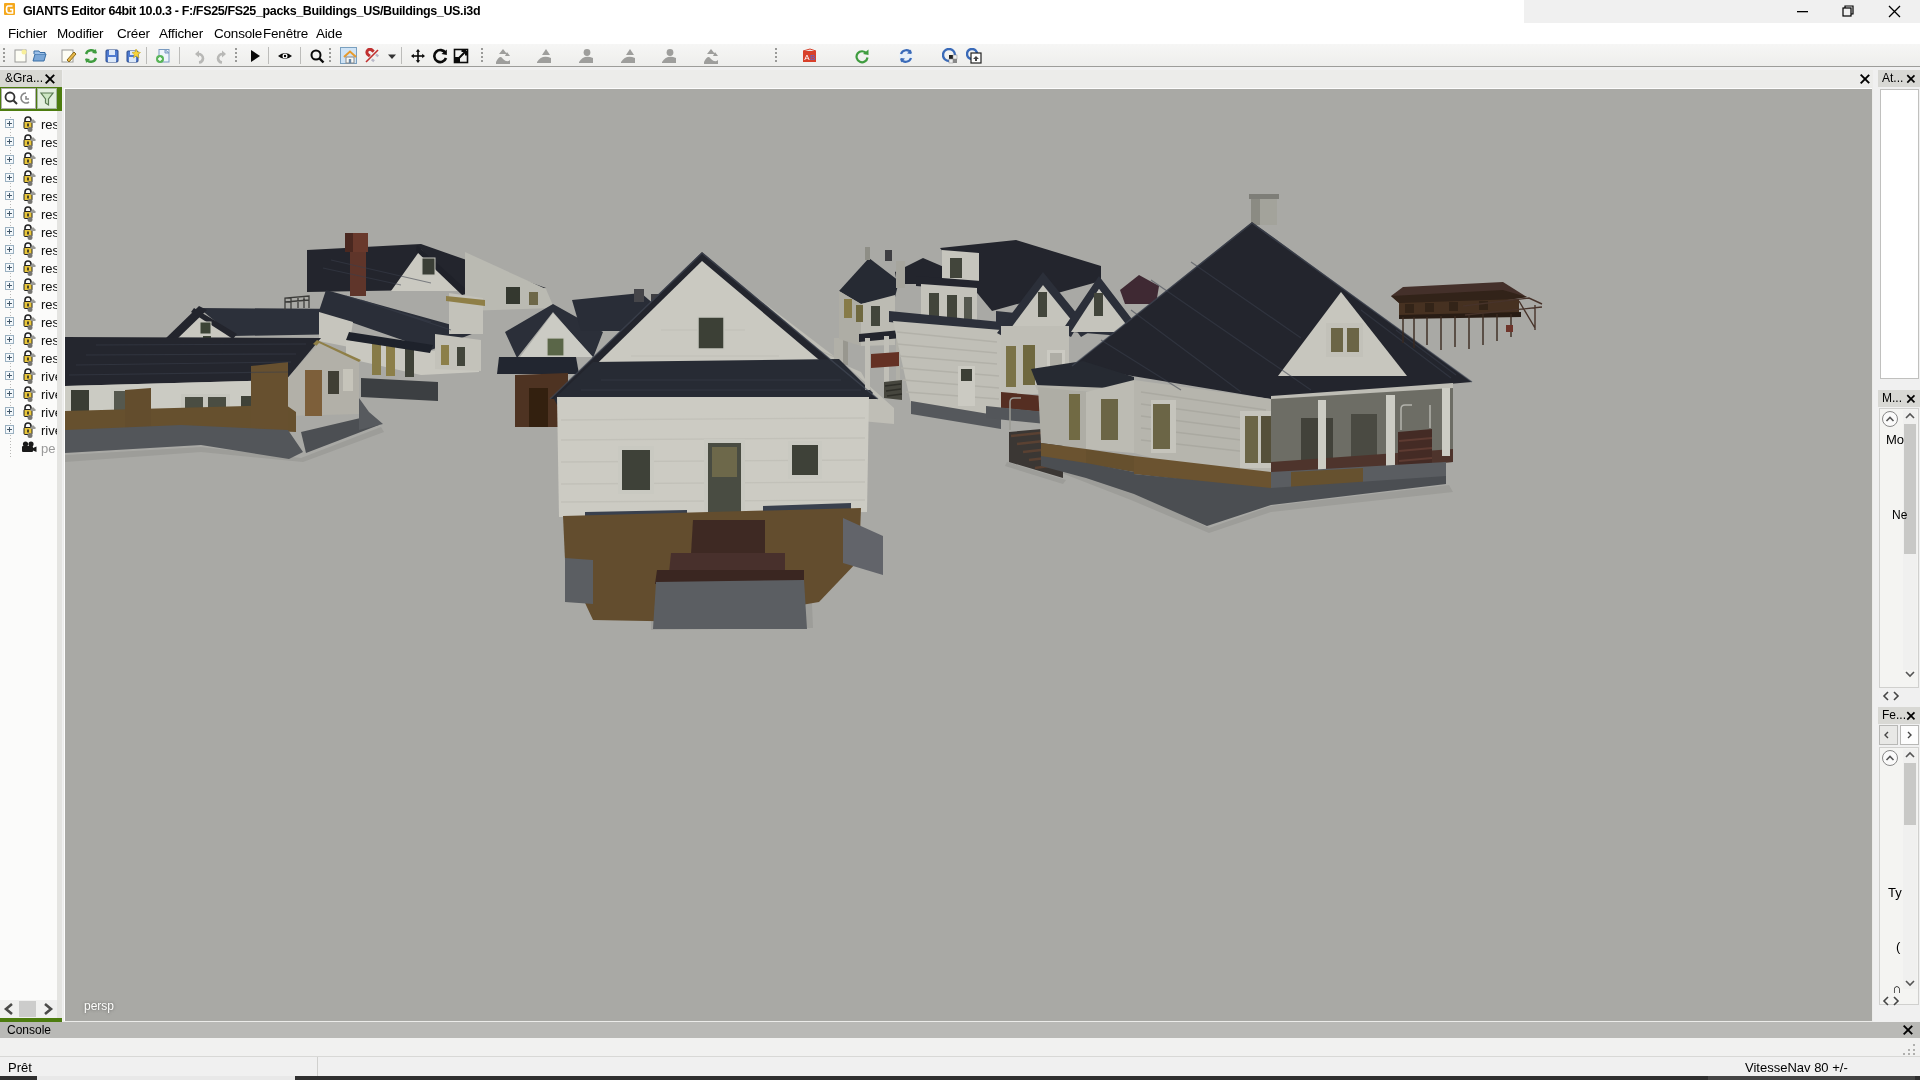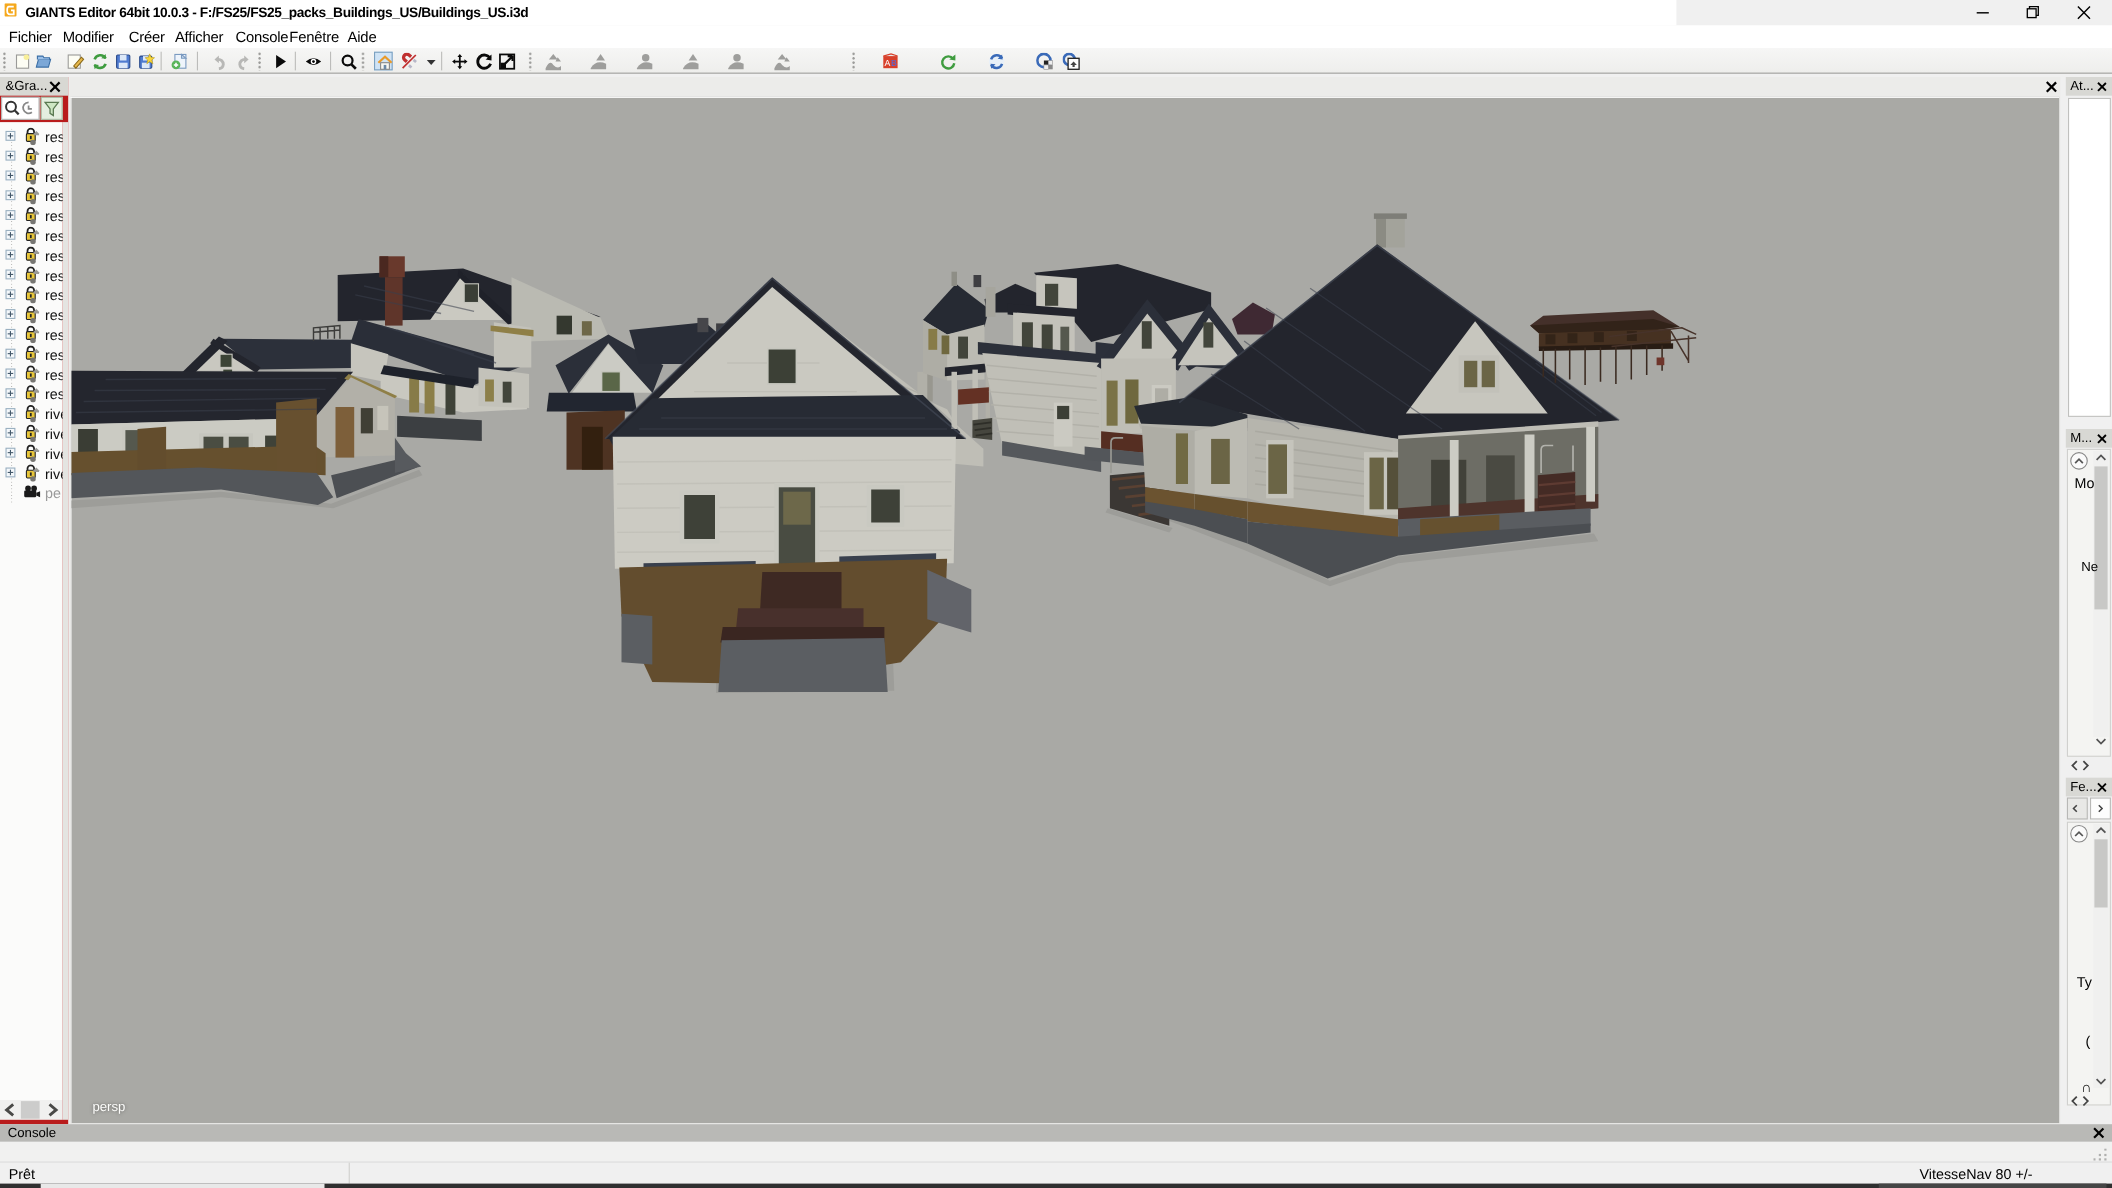--- a/index.html
+++ b/index.html
@@ -12,21 +12,21 @@
 #menubar { position:absolute; left:0; top:23px; width:1920px; height:21px; background:#ffffff; }
 .menuitem { position:absolute; top:3px; font-size:13.5px; color:#000; letter-spacing:-0.2px; }
 #toolbar { position:absolute; left:0; top:44px; width:1920px; height:23px;
   background:linear-gradient(#f6f6f5,#eeeeec); border-bottom:1px solid #9d9d9a; }
 .ticon { position:absolute; top:3px; width:17px; height:17px; }
 .tsep { position:absolute; top:3px; width:1px; height:17px; background:#bcbcba; }
 .tgrip { position:absolute; top:3px; width:4px; height:17px;
   background-image:radial-gradient(circle, #9a9a98 1px, transparent 1.2px);
   background-size:4px 4px; }
 
-#leftpanel { position:absolute; left:0; top:70px; width:62px; height:952px; background:#b91c1c; }
+#leftpanel { position:absolute; left:0; top:70px; width:62px; height:952px; background:#4d7c0f; }
 #lp-title { position:absolute; left:0; top:0; width:62px; height:17px; background:#d8d8d3;
   font-size:12px; color:#000; padding-left:5px; line-height:17px; }
 #lp-search { position:absolute; left:1px; top:18px; width:35px; height:21px; background:#ffffff; border:1px solid #b0b0ae; }
 #lp-filter { position:absolute; left:37px; top:18px; width:20px; height:21px; background:#e4efe0; border:1px solid #a8b8a2; }
 #lp-tree { position:absolute; left:0; top:41px; width:57px; height:889px; background:#fbfbfa;text-align:right; }
 #lp-border { position:absolute; left:57px; top:41px; width:5px; height:907px; background:#e4e4e1; }
 .trow { position:absolute; left:0; width:58px; height:18px; }
 .plusbox { position:absolute; left:5px; top:4px; width:9px; height:9px; background:#f4f8fb; border:1px solid #9ab0c0; }
 .plusbox:before { content:""; position:absolute; left:1px; top:3px; width:5px; height:1px; background:#44596b; }
 .plusbox:after { content:""; position:absolute; left:3px; top:1px; width:1px; height:5px; background:#44596b; }

